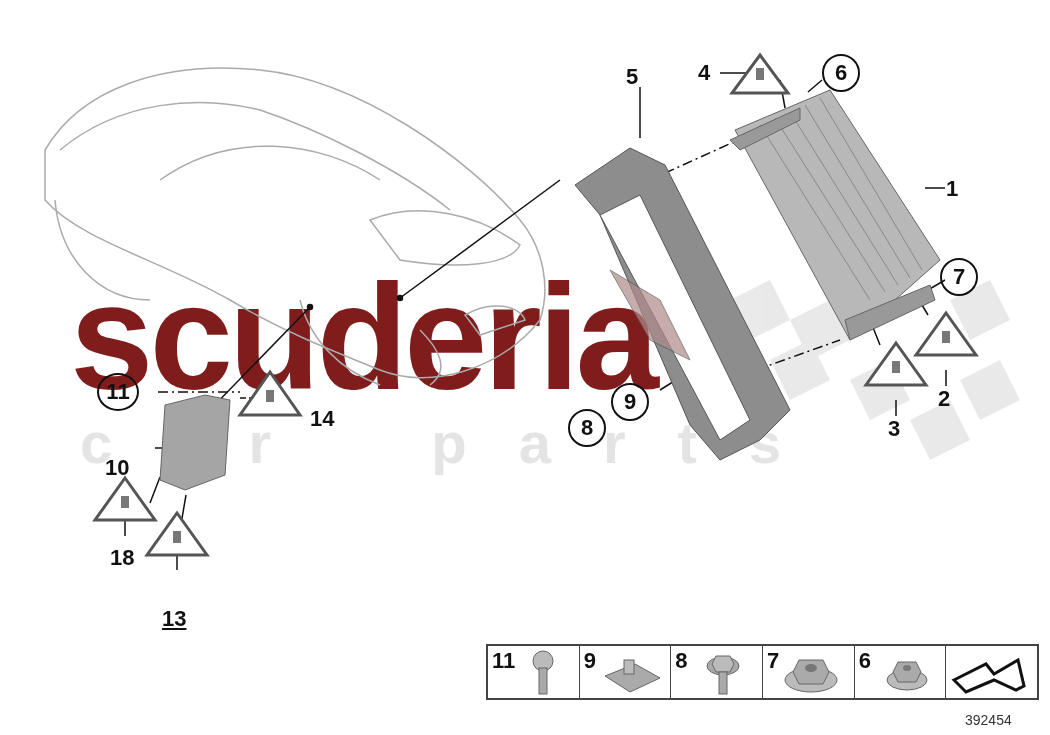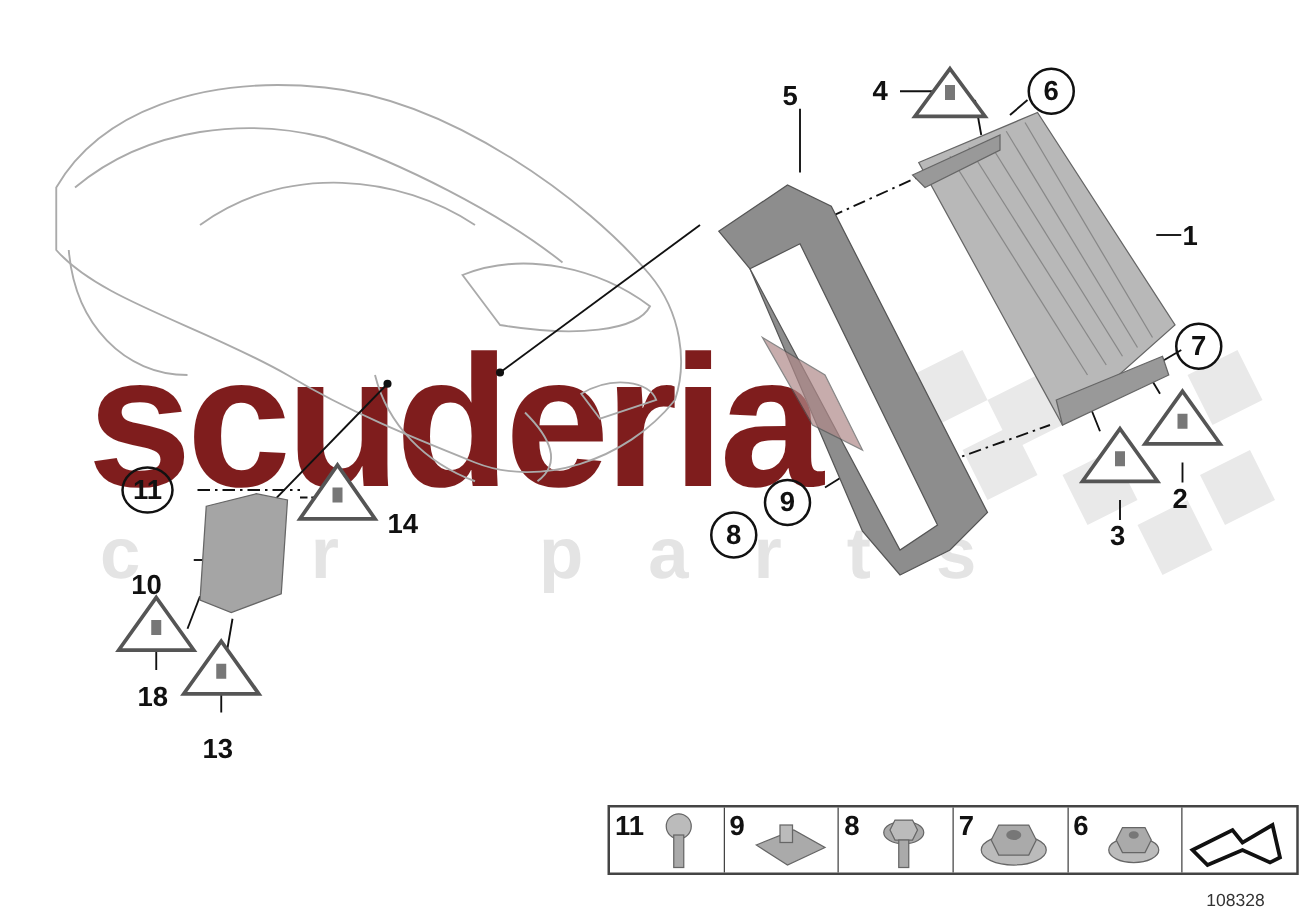--- a/index.html
+++ b/index.html
@@ -120,21 +120,21 @@
 <div class="num" style="left:946px;top:178px;">1</div>
 <div class="circ" style="left:940px;top:258px;">7</div>
 <div class="num" style="left:938px;top:388px;">2</div>
 <div class="num" style="left:888px;top:418px;">3</div>
 <div class="circ" style="left:611px;top:383px;">9</div>
 <div class="circ" style="left:568px;top:409px;">8</div>
 <div class="circ" style="left:97px;top:373px;width:42px;height:38px;">11</div>
 <div class="num" style="left:310px;top:388px;margin-top:20px;">14</div>
 <div class="num" style="left:105px;top:437px;margin-top:20px;">10</div>
 <div class="num" style="left:110px;top:547px;">18</div>
-<div class="num" style="left:162px;top:588px;">13</div>
+<div class="num" style="left:162px;top:608px;text-decoration:underline;">13</div>
 
 <div class="legend">
   <div class="cell">
     <span class="ln">11</span>
     <svg width="90" height="52">
         <circle cx="55" cy="15" r="10" fill="#bbb" stroke="#666"></circle>
         <rect x="51" y="22" width="8" height="26" fill="#aaa" stroke="#666"></rect>
       </svg>
   </div>
   <div class="cell">
@@ -168,13 +168,13 @@
         <ellipse cx="52" cy="22" rx="4" ry="3" fill="#777"></ellipse>
       </svg>
   </div>
   <div class="cell">
     <svg width="90" height="52">
         <polygon points="8,34 40,18 48,28 72,14 78,40 70,44 48,34 20,46" fill="#fff" stroke="#111" stroke-width="3"></polygon>
       </svg>
   </div>
 </div>
 
-<div class="ref">108328</div>
+<div class="ref">392454</div>
 
 </body></html>

